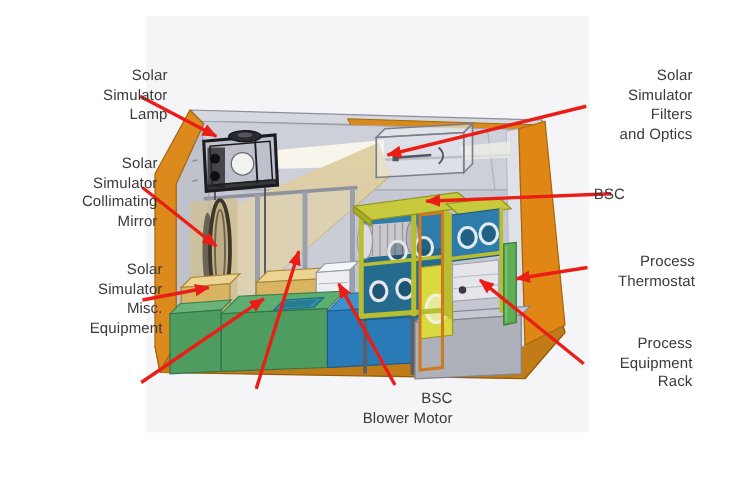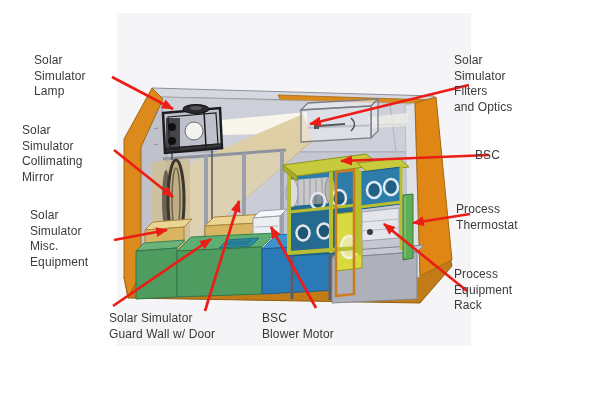--- a/index.html
+++ b/index.html
@@ -1,20 +1,20 @@
 <!DOCTYPE html>
 <html><head>
 <meta charset="utf-8">
 <style>
   html,body{margin:0;padding:0;background:#ffffff;}
   .stage{position:relative;width:600px;height:401px;background:#ffffff;overflow:hidden;
          font-family:"Liberation Sans",sans-serif;}
   .stage svg{position:absolute;left:0;top:0;}
   .diagram-label{position:absolute;font-size:12px;line-height:15.5px;color:#3a3a3a;
-                 text-align:left;white-space:pre-line;letter-spacing:.1px;}
+                 text-align:right;white-space:pre-line;letter-spacing:.1px;}
   .label-lamp{left:34px;top:53px;width:100px;}
   .label-collimating{left:22px;top:123px;width:104px;}
   .label-misc{left:30px;top:208px;width:100px;}
   .label-work{left:32px;top:283px;width:100px;}
   .label-guard{left:109px;top:311px;width:170px;}
   .label-blower{left:262px;top:311px;width:100px;}
   .label-filters{left:454px;top:53px;width:100px;}
   .label-bsc{left:475px;top:148px;width:60px;text-align:left;}
   .label-thermostat{left:456px;top:202px;width:100px;}
   .label-rack{left:454px;top:267px;width:100px;}
@@ -244,22 +244,20 @@
 Simulator
 Lamp</div>
   <div class="diagram-label label-collimating">Solar
 Simulator
 Collimating
 Mirror</div>
   <div class="diagram-label label-misc">Solar
 Simulator
 Misc.
 Equipment</div>
-  <div class="diagram-label label-guard">Solar Simulator
-Guard Wall w/ Door</div>
   <div class="diagram-label label-blower">BSC
 Blower Motor</div>
   <div class="diagram-label label-filters">Solar
 Simulator
 Filters
 and Optics</div>
   <div class="diagram-label label-bsc">BSC</div>
   <div class="diagram-label label-thermostat">Process
 Thermostat</div>
   <div class="diagram-label label-rack">Process

